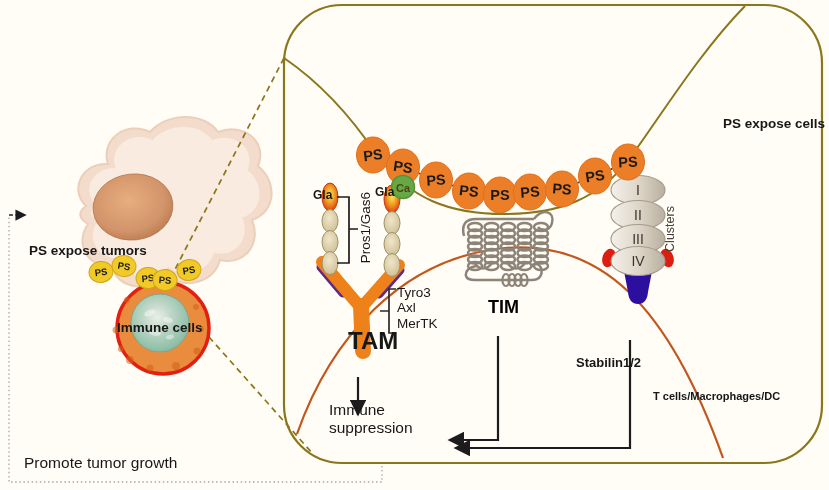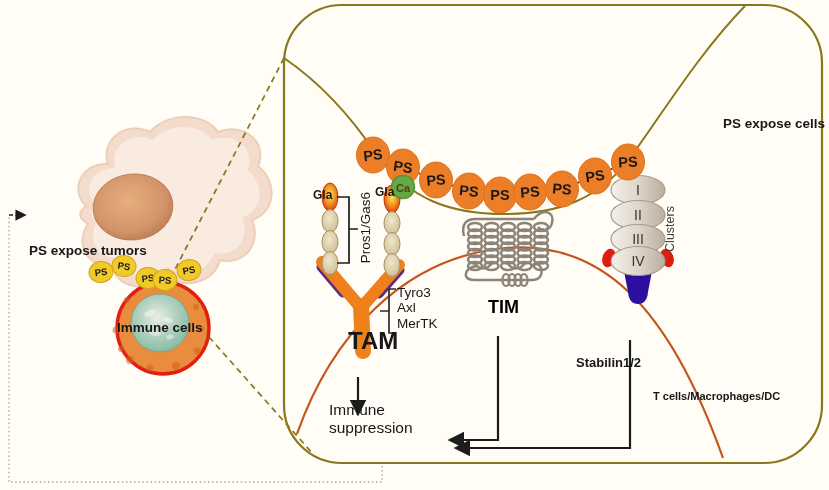--- a/index.html
+++ b/index.html
@@ -229,20 +229,21 @@
 
   <g stroke="#1c1c1c" stroke-width="2.2" fill="none">
     <line x1="358" y1="377" x2="358" y2="414" marker-end="url(#ah)"></line>
     <path d="M498 336 L498 440 L450 440" marker-end="url(#ah)"></path>
     <path d="M630 340 L630 448 L456 448" marker-end="url(#ah)"></path>
   </g>
 </svg>
 
 <span class="lbl b" style="left:29px;top:243px;font-size:13.5px;">PS expose tumors</span>
 <span class="lbl b" style="left:117px;top:320px;font-size:13.5px;">Immune cells</span>
+<span class="lbl" style="left:24px;top:454px;font-size:15.5px;">Promote tumor growth</span>
 
 <span class="lbl b" style="left:686px;top:116px;font-size:13.5px;padding-left:37px;">PS expose cells</span>
 <span class="lbl b" style="left:653px;top:390px;font-size:11px;">T cells/Macrophages/DC</span>
 
 <span class="lbl b" style="left:313px;top:189px;font-size:12px;">Gla</span>
 <span class="lbl b" style="left:375px;top:186px;font-size:12px;">Gla</span>
 
 <span class="lbl rot" style="left:330px;top:220px;width:72px;font-size:13.5px;">Pros1/Gas6</span>
 <span class="lbl rot" style="left:634px;top:222px;width:72px;font-size:12.5px;color:#45403a;">Clusters</span>
 

